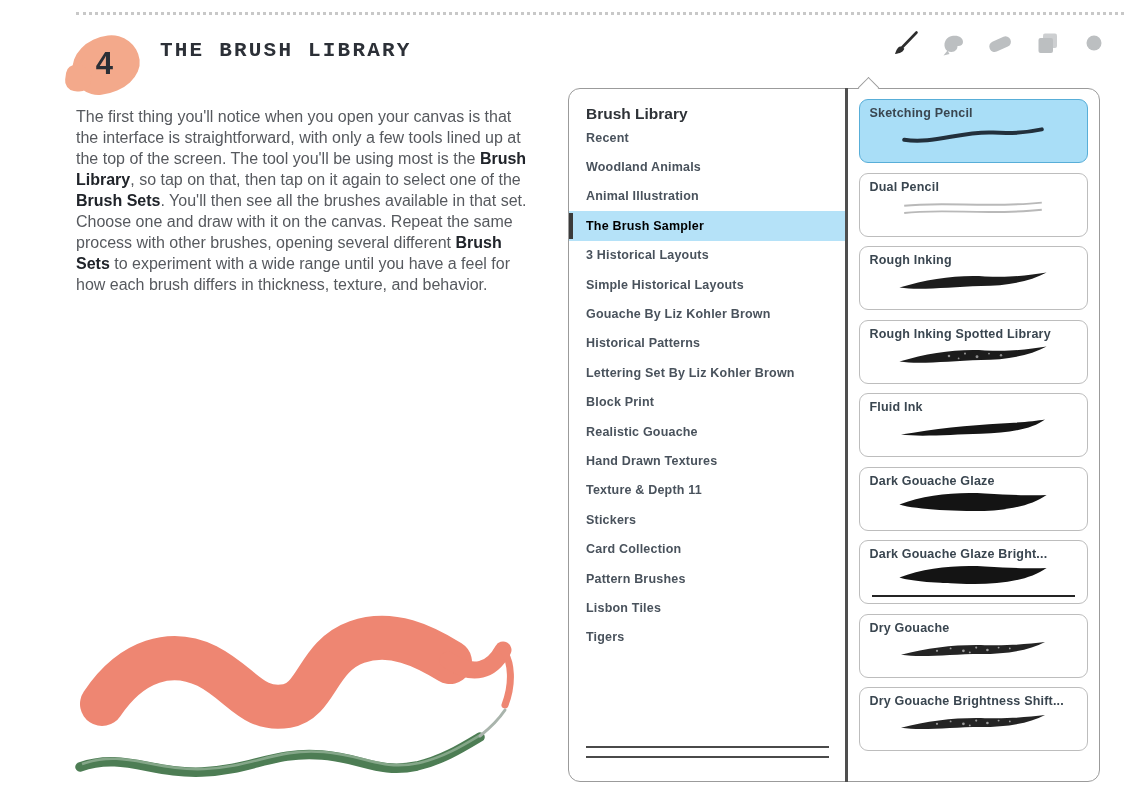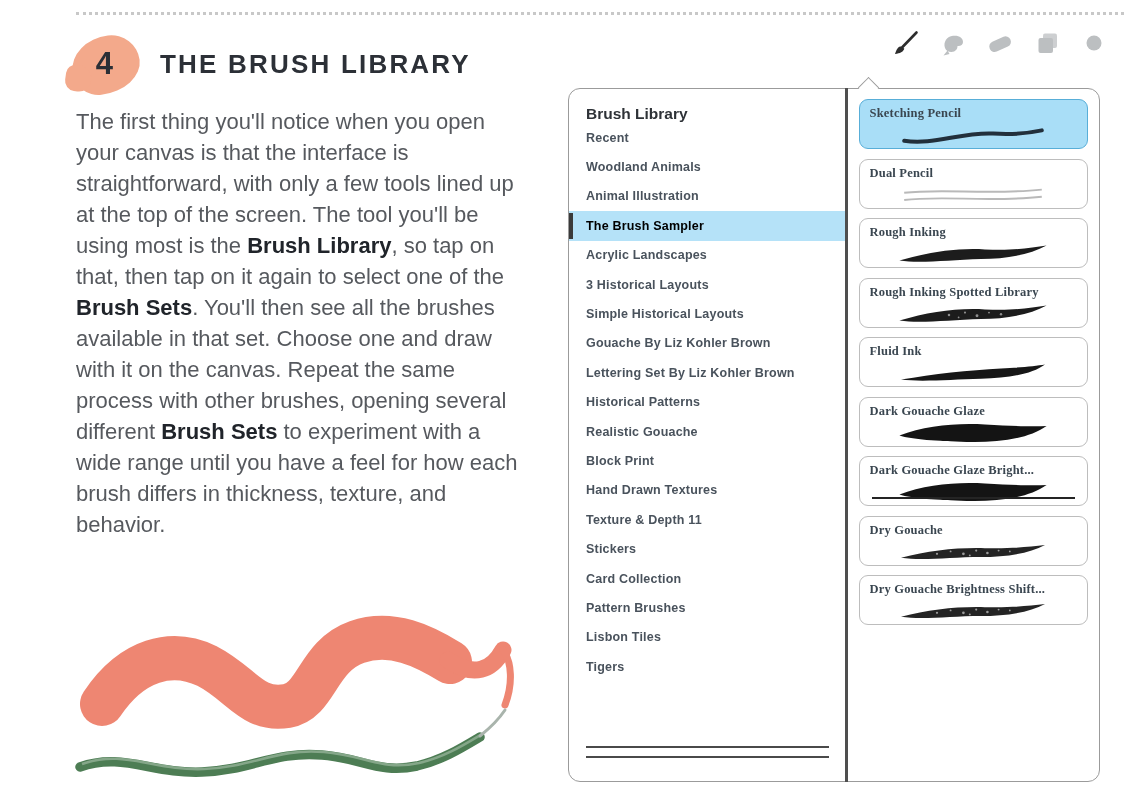--- a/index.html
+++ b/index.html
@@ -12,31 +12,31 @@
 
   
   .blob { position:absolute; left:72px; top:36px; width:68px; height:58px;
           background:var(--blob,#f3a98b);
           border-radius:58% 42% 62% 38% / 55% 48% 52% 45%;
           transform:rotate(-7deg); }
   .blob::after { content:""; position:absolute; left:-8px; top:26px; width:26px; height:26px;
           background:var(--blob,#f3a98b); border-radius:40% 60% 55% 45%; transform:rotate(15deg); }
   .blob .num { position:absolute; left:50%; top:50%; transform:translate(-58%,-54%) rotate(7deg);
           font-size:31px; font-weight:800; color:#2b2f36; }
-  .page-title { position:absolute; left:160px; top:49px; font-size:26px; font-weight:800;
-          letter-spacing:2.2px; color:#2c3037; }
+  .page-title { position:absolute; left:160px; top:39px; font-size:21px; font-weight:800;
+          letter-spacing:2.2px; color:#2c3037;font-family:Liberation Mono, monospace; }
 
   
   .toolbar { position:absolute; left:891px; top:28px; display:flex; gap:17px; align-items:center; }
   .toolbar .tool { width:30px; height:30px; display:inline-flex; align-items:center;
           justify-content:center; cursor:pointer; }
 
   
-  .article { position:absolute; left:76px; top:106px; width:452px; font-size:22px;
-          line-height:31px; color:#56595e; }
+  .article { position:absolute; left:76px; top:106px; width:452px; font-size:16px;
+          line-height:21px; color:#56595e; }
   .article .b { font-weight:800; color:#20242a; }
 
   
   .doodles { position:absolute; left:62px; top:604px; }
 
   
   .popup { position:absolute; left:568px; top:88px; width:532px; height:694px;
            background:#fff; border:1.5px solid #9b9b9b; border-radius:12px; }
   .popup .caret { position:absolute; top:-9px; left:292px; width:15px; height:15px;
            background:#fff; border-left:1.5px solid #9b9b9b; border-top:1.5px solid #9b9b9b;
@@ -54,22 +54,22 @@
   .set-list li.sel { background:var(--sel-row,#b5e2f8); color:#000000; }
   .set-list li.sel .notch { position:absolute; left:0; top:2px; bottom:2px; width:3.5px;
            background:#3a3a3a; }
   .foot-lines { position:absolute; left:17px; bottom:23px; width:243px; }
   .foot-lines .l1 { height:2.5px; background:#4a4a4a; margin-bottom:8px; }
   .foot-lines .l2 { height:2px; background:#4a4a4a; }
 
   
   .brushes { position:absolute; left:278.5px; top:0; right:0; bottom:0;
            padding:10px 11px; display:flex; flex-direction:column; gap:9.5px; }
-  .card { position:relative; height:50px; background:#fff; border:1.5px solid #bdbdbd;
-           border-radius:9px; padding:6px 10px 10px; cursor:pointer;font-family:Liberation Serif, serif; }
+  .card { position:relative; height:64px; background:#fff; border:1.5px solid #bdbdbd;
+           border-radius:9px; padding:6px 10px 10px; cursor:pointer; }
   .card.sel { background:var(--sel-card,#a9def7); border-color:var(--sel-card-border,#58aed8); }
   .card .bname { font-size:12.5px; font-weight:700; color:#3a4650; letter-spacing:.2px;
            white-space:nowrap; overflow:hidden; }
   .card svg.stroke { display:block; margin:1px auto 0; }
   .card .base-line { position:absolute; left:12px; right:12px; bottom:6px; height:2px;
            background:#242424; }
 </style>
 </head>
 <body>
 
@@ -131,28 +131,27 @@
   <div class="popup">
     <div class="caret"></div>
 
     <section class="sets">
       <h2>Brush Library</h2>
       <ul class="set-list" id="set-list">
           <li>Recent</li>
           <li>Woodland Animals</li>
           <li>Animal Illustration</li>
           <li class="sel">The Brush Sampler<span class="notch"></span></li>
-          <li>Acrylic Landscapes</li>
           <li>3 Historical Layouts</li>
           <li>Simple Historical Layouts</li>
           <li>Gouache By Liz Kohler Brown</li>
+          <li>Historical Patterns</li>
           <li>Lettering Set By Liz Kohler Brown</li>
-          <li>Historical Patterns</li>
+          <li>Block Print</li>
           <li>Realistic Gouache</li>
-          <li>Block Print</li>
           <li>Hand Drawn Textures</li>
           <li>Texture &amp; Depth 11</li>
           <li>Stickers</li>
           <li>Card Collection</li>
           <li>Pattern Brushes</li>
           <li>Lisbon Tiles</li>
           <li>Tigers</li>
         </ul>
       <div class="foot-lines">
         <div class="l1"></div>

